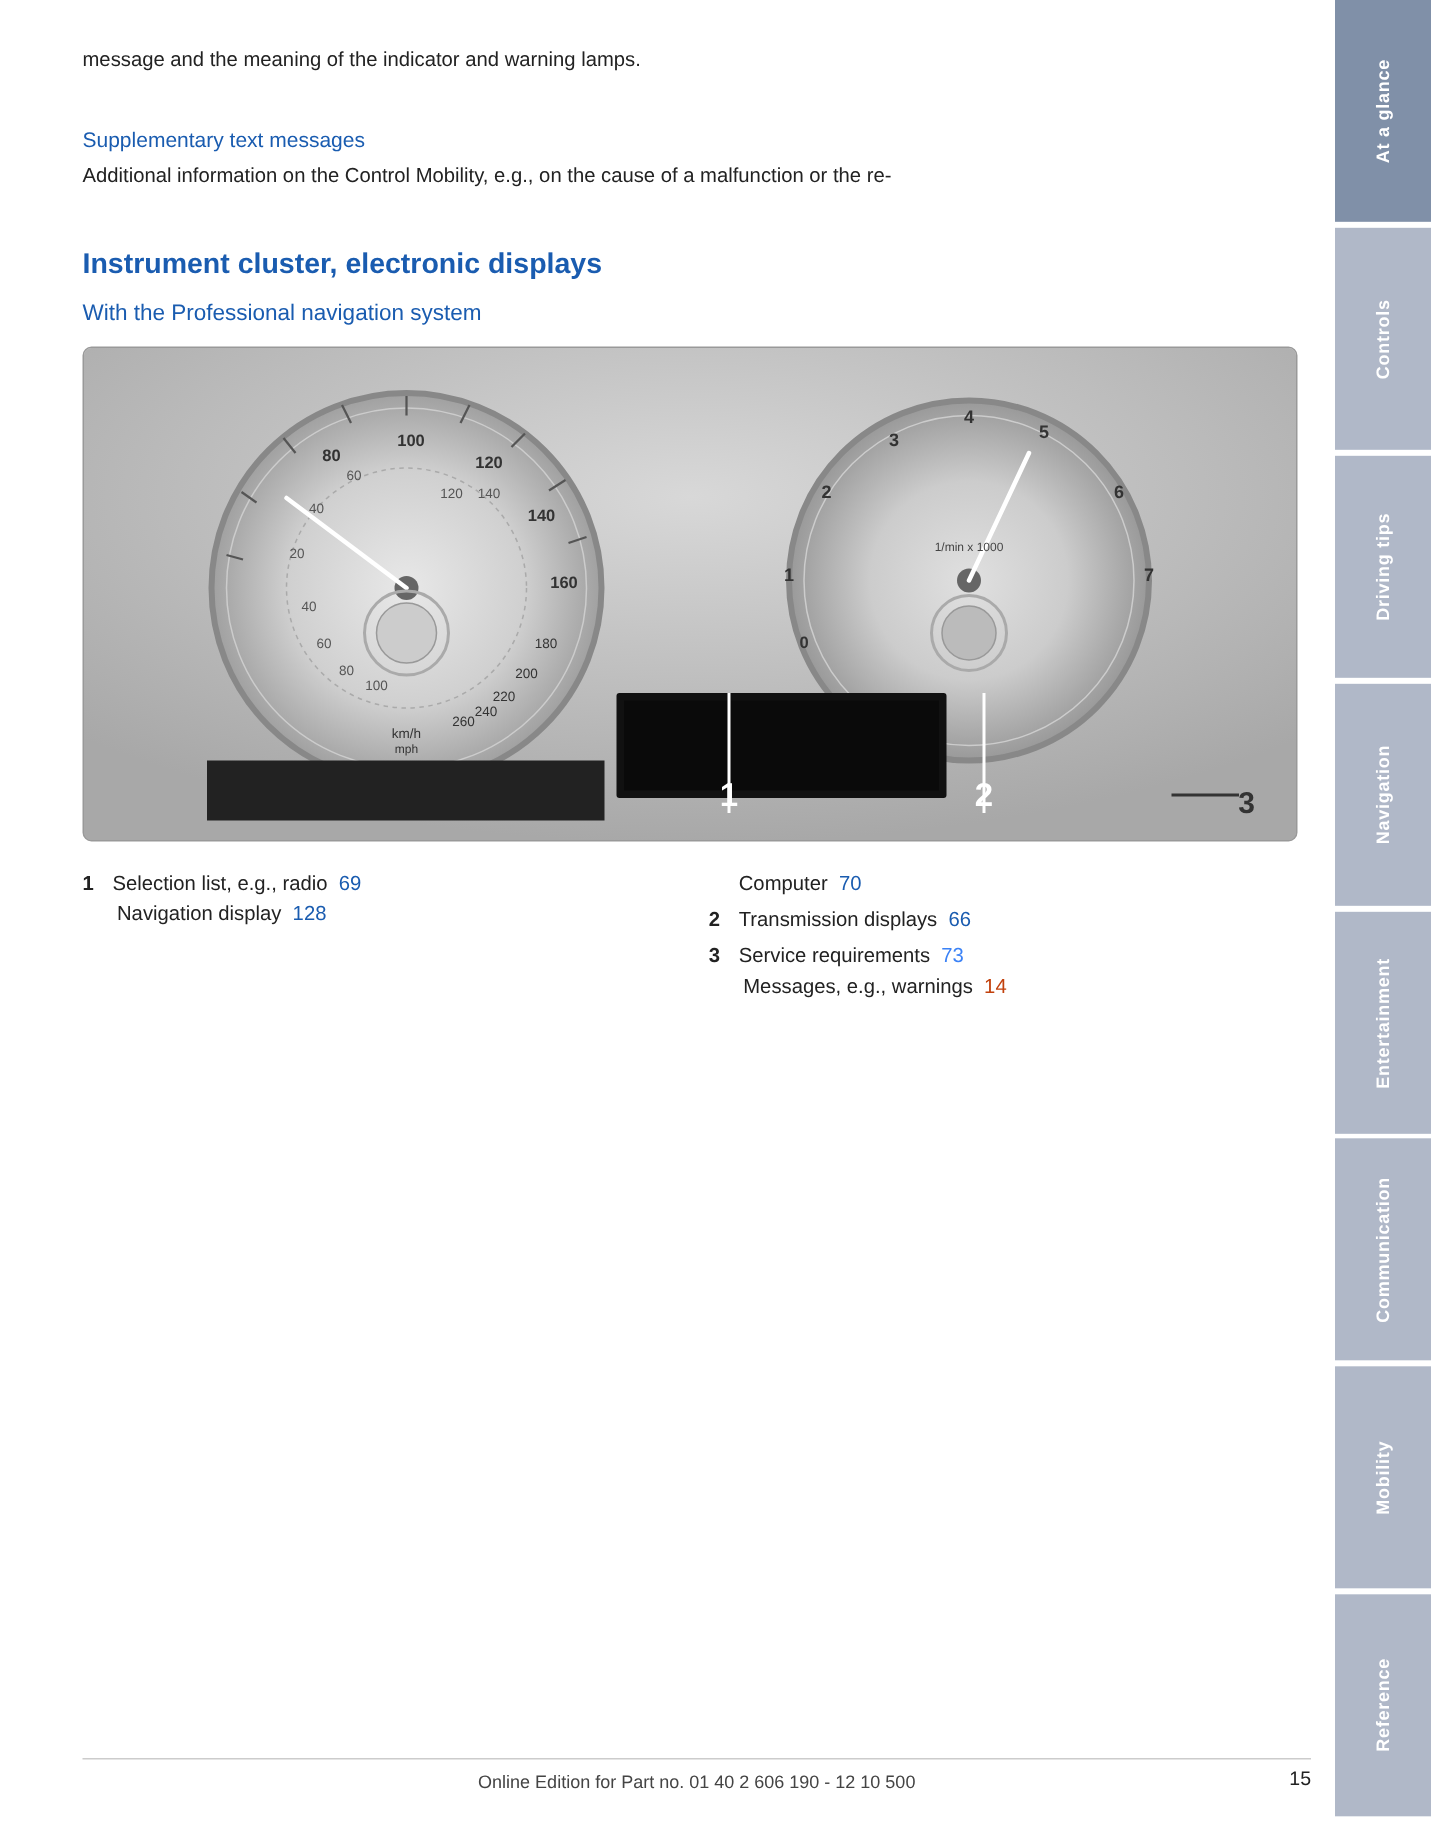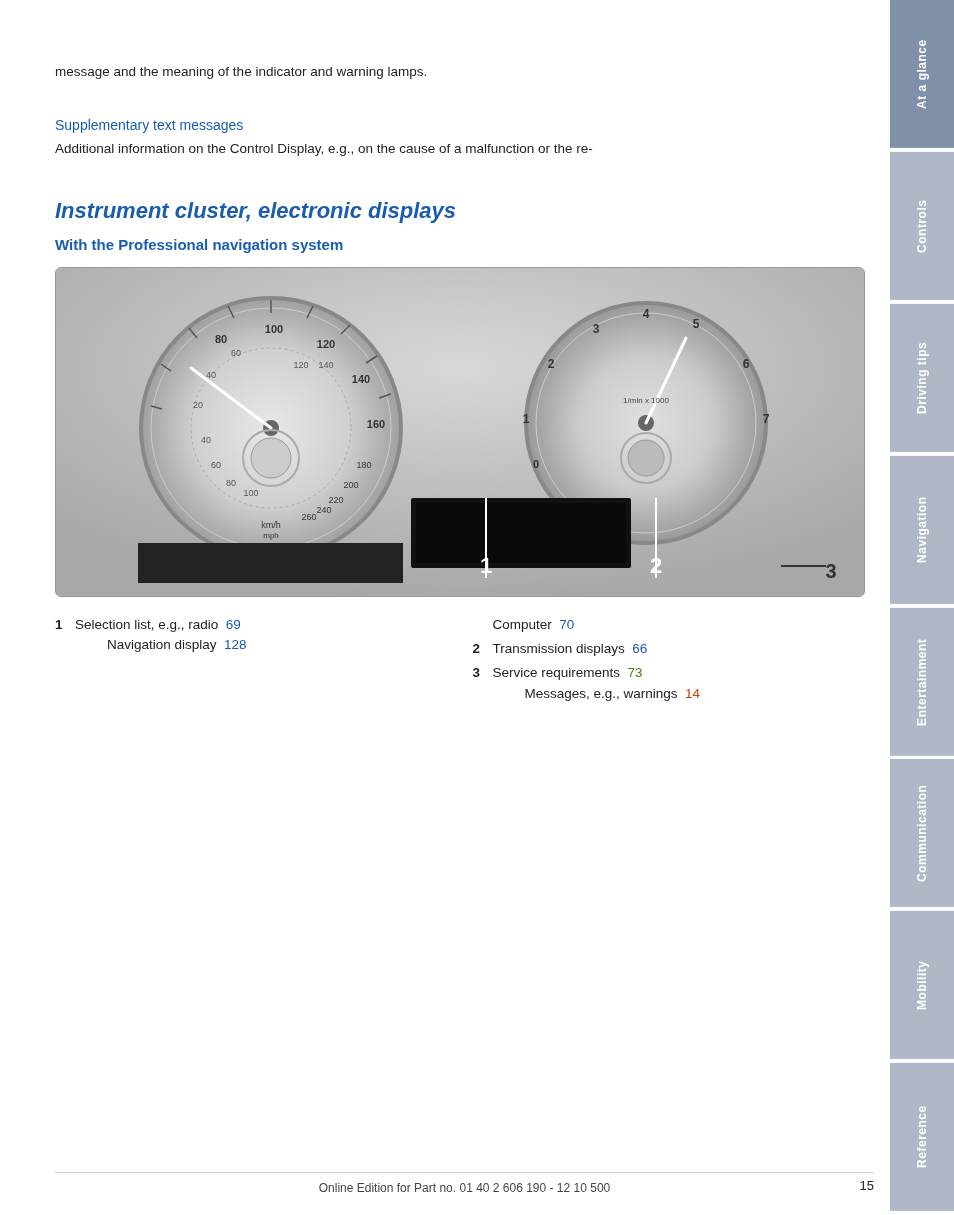--- a/index.html
+++ b/index.html
@@ -62,21 +62,20 @@
 
     
     .two-col {
       display: flex;
       gap: 40px;
       margin-bottom: 20px;
     }
 
     .col-left {
       flex: 1;
-      margin-top: 32px;
     }
 
     .col-right {
       flex: 1;
     }
 
     .section-heading-blue {
       color: #1a5cb0;
       font-size: 14px;
       font-weight: normal;
@@ -84,31 +83,30 @@
     }
 
     .page-link {
       color: #1a5cb0;
       text-decoration: none;
     }
 
     
     .main-heading {
       color: #1a5cb0;
-      font-size: 22px;
+      font-size: 19px;
       font-weight: bold;
       margin-bottom: 12px;
       margin-top: 16px;
-      font-style: italic;
     }
 
     .sub-heading-blue {
       color: #1a5cb0;
       font-size: 15px;
-      font-weight: bold;
+      font-weight: normal;
       margin-bottom: 14px;
     }
 
     
     .caption-section {
       display: flex;
       gap: 40px;
       margin-top: 10px;
     }
 
@@ -128,21 +126,21 @@
       font-weight: bold;
       min-width: 20px;
       color: #222;
     }
 
     .caption-text {
       color: #222;
     }
 
     .caption-indent {
-      margin-left: 32px;
+      margin-left: 3px;
       display: block;
     }
 
     .content-wrapper {
       position: relative;
       flex: 1;
       display: flex;
       flex-direction: column;
     }
 
@@ -169,21 +167,21 @@
 
 <div class="content-wrapper">
   <div style="display:flex; flex:1;">
     <div class="main-content">
 
       <div class="two-col">
         <div class="col-left">
           <p class="intro-text">message and the meaning of the indicator and warning lamps.</p>
           <br>
           <p class="section-heading-blue" style="color: rgb(26, 92, 176);">Supplementary text messages</p>
-          <p class="intro-text">Additional information on the Control Display, e.g., on the cause of a malfunction or the re-</p>
+          <p class="intro-text">Additional information on the Control Mobility, e.g., on the cause of a malfunction or the re-</p>
         </div>
       </div>
 
       <h1 class="main-heading" style="color: rgb(26, 92, 176);">Instrument cluster, electronic displays</h1>
       <p class="sub-heading-blue" style="color: rgb(26, 92, 176);">With the Professional navigation system</p>
 
       <div class="gauge-area">
         <svg width="810" height="330" xmlns="http://www.w3.org/2000/svg">
 
           <defs>
@@ -312,21 +310,21 @@
           </div>
           <div class="caption-item">
             <span class="caption-num">2</span>
             <span class="caption-text">
               Transmission displays&nbsp;&nbsp;<a class="page-link" style="color: rgb(26, 92, 176);">66</a>
             </span>
           </div>
           <div class="caption-item">
             <span class="caption-num">3</span>
             <span class="caption-text">
-              Service requirements&nbsp;&nbsp;<a class="page-link" style="color: #4d7c0f;">73</a>
+              Service requirements&nbsp;&nbsp;<a class="page-link" style="color: #3b82f6;">73</a>
               <span class="caption-indent">Messages, e.g., warnings&nbsp;&nbsp;<a class="page-link" style="color: #c2410c;">14</a></span>
             </span>
           </div>
         </div>
       </div>
 
       <div style="position: absolute; bottom: 20px; left: 55px; right: 80px; text-align: center; font-size: 12px; color: #444; border-top: 1px solid #ccc; padding-top: 8px;">
         <span>Online Edition for Part no. 01 40 2 606 190 - 12 10 500</span>
       </div>
 

